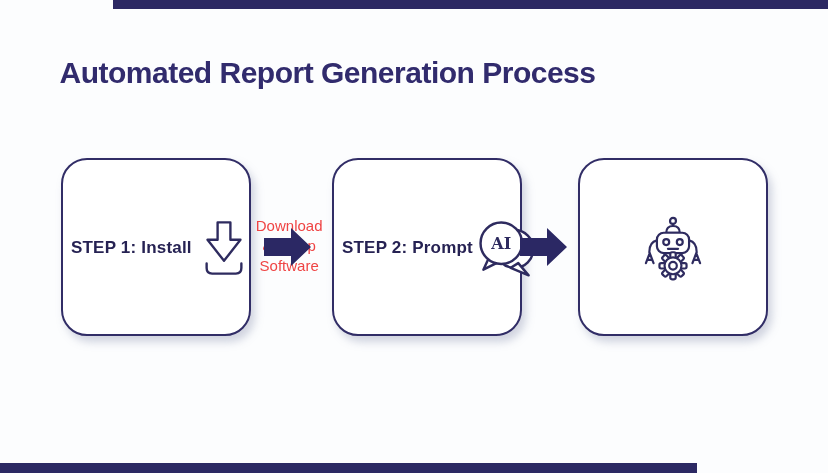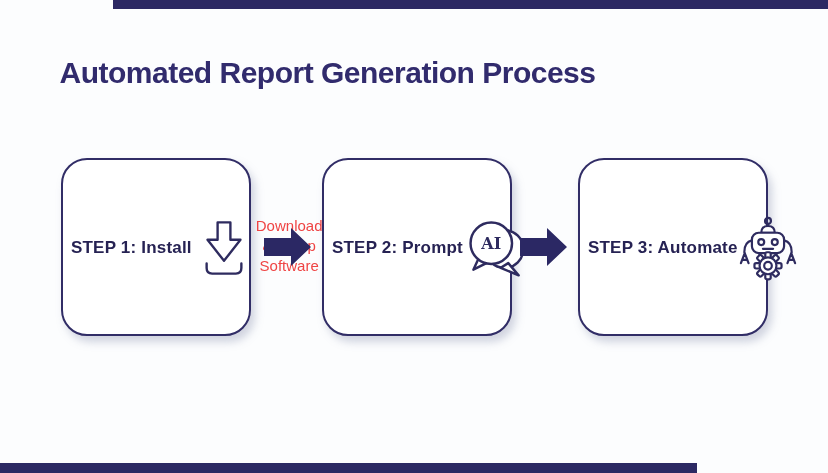--- a/index.html
+++ b/index.html
@@ -22,21 +22,21 @@
   .card{
     position:absolute;top:158px;width:190px;height:178px;
     background:#ffffff;
     border:2px solid #312d66;border-radius:26px;
     box-shadow:4px 6px 9px rgba(125,135,165,0.35);
     box-sizing:border-box;
     display:flex;flex-direction:row;align-items:center;
     padding:13px 8px 11px;
   }
   .card.pos-1{left:61px;}
-  .card.pos-2{left:322px;}
+  .card.pos-2{left:332px;}
   .card.pos-3{left:578px;}
   .card-title{
     font-size:17px;font-weight:bold;color:#262253;letter-spacing:0.2px;
     white-space:nowrap;
   }
   .card-icon{flex:1;display:flex;align-items:center;justify-content:center;}
   .card-icon svg{display:block;}
   .card-caption{
     font-size:15px;color:#ef4444;line-height:1.32;text-align:center;
     white-space:pre-line;margin-bottom:4px;
@@ -91,21 +91,20 @@
         <text class="ai-label" x="30" y="36" text-anchor="middle">AI</text>
       </svg>
     </div>
   </div>
 
   <svg class="flow-arrow a2" viewBox="0 0 48 38">
     <polygon points="0,10 27,10 27,0 47,19 27,38 27,28 0,28" fill="#2b2864"></polygon>
   </svg>
 
   <div class="card pos-3">
-    <div class="card-title">STEP 3: Automate</div>
     <div class="card-icon">
       <svg width="60" height="66" viewBox="0 0 70 78">
 
         <circle class="ic" cx="35" cy="7" r="3.5"></circle>
         <line class="ic" x1="35" y1="10.5" x2="35" y2="14"></line>
 
         <path class="ic ic-fill-white" d="M27,21 Q27,13 35,13 Q43,13 43,21 Z"></path>
 
         <path class="ic" d="M16,30 Q7,32 7,44"></path>
         <path class="ic" d="M54,30 Q63,32 63,44"></path>

